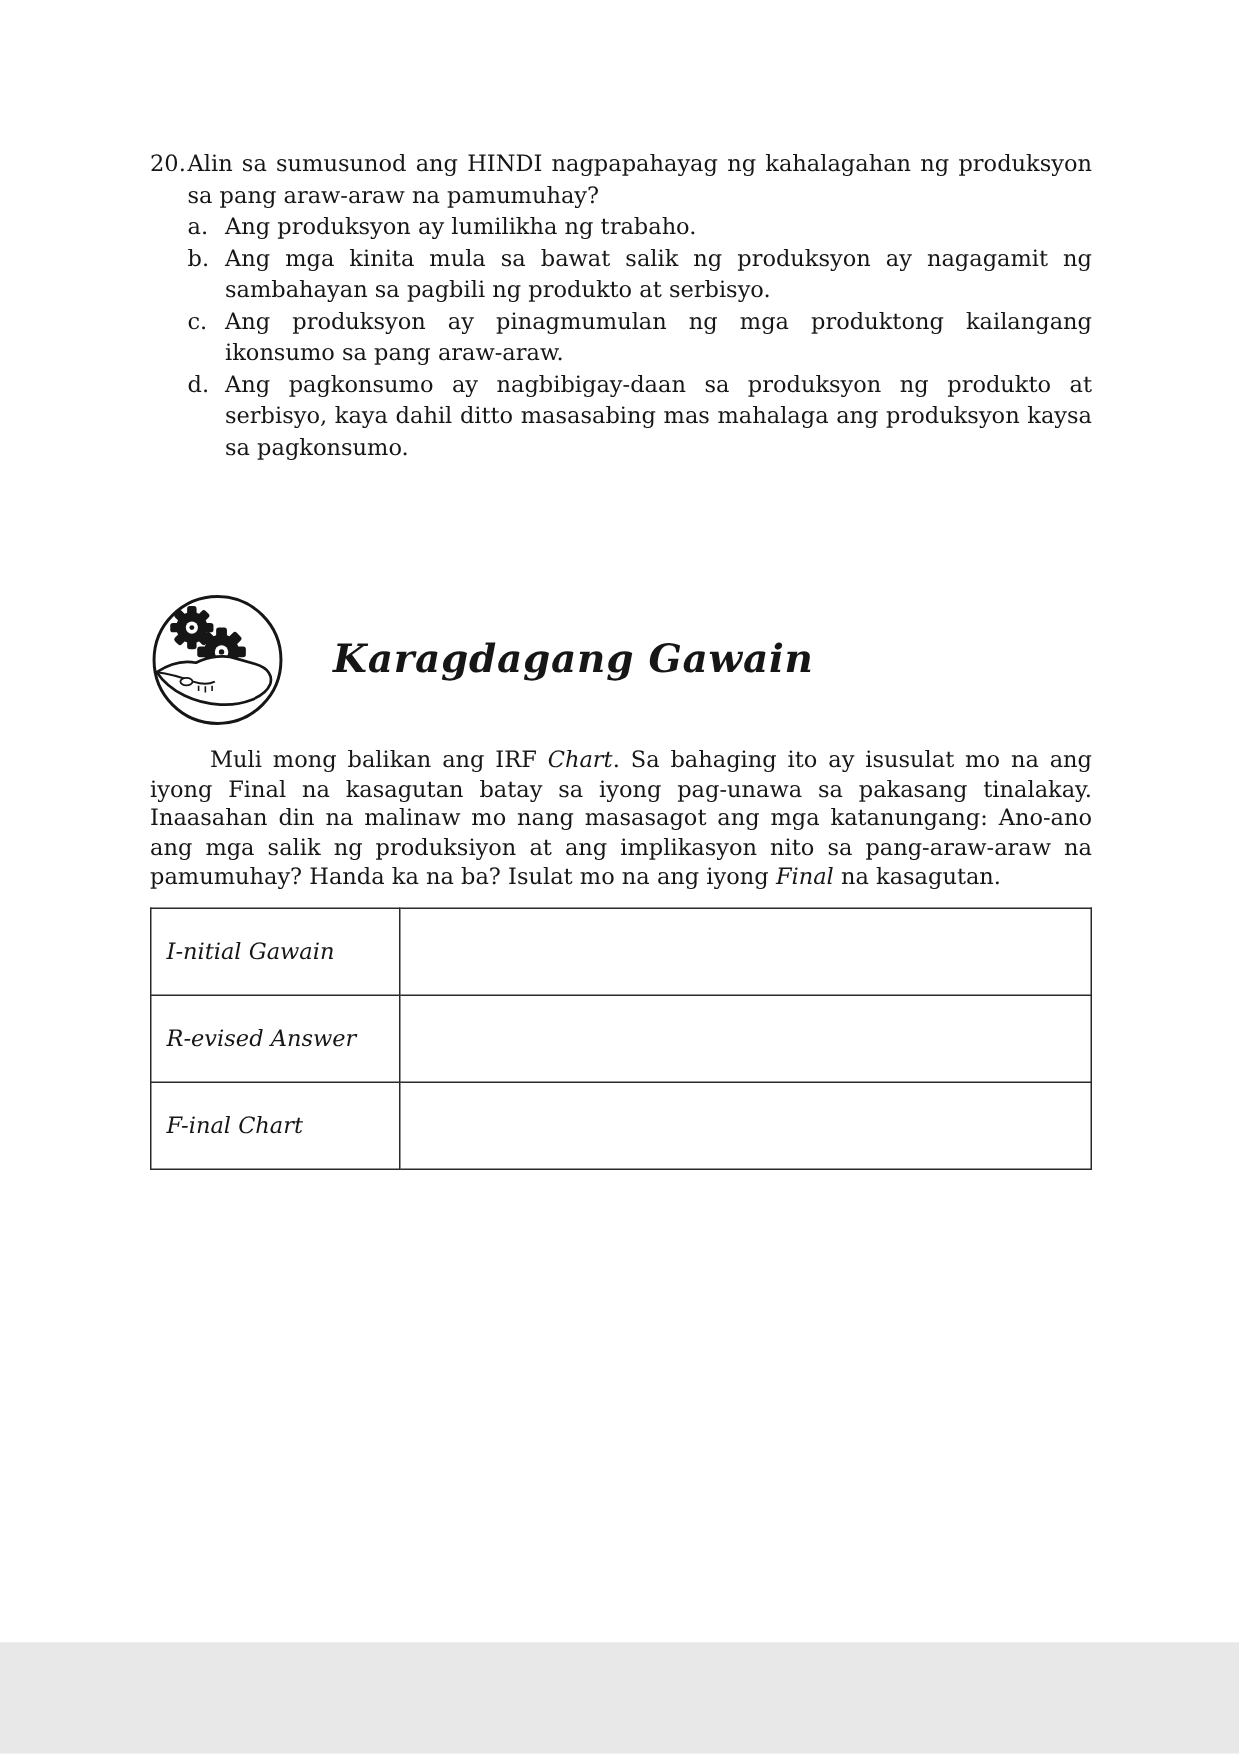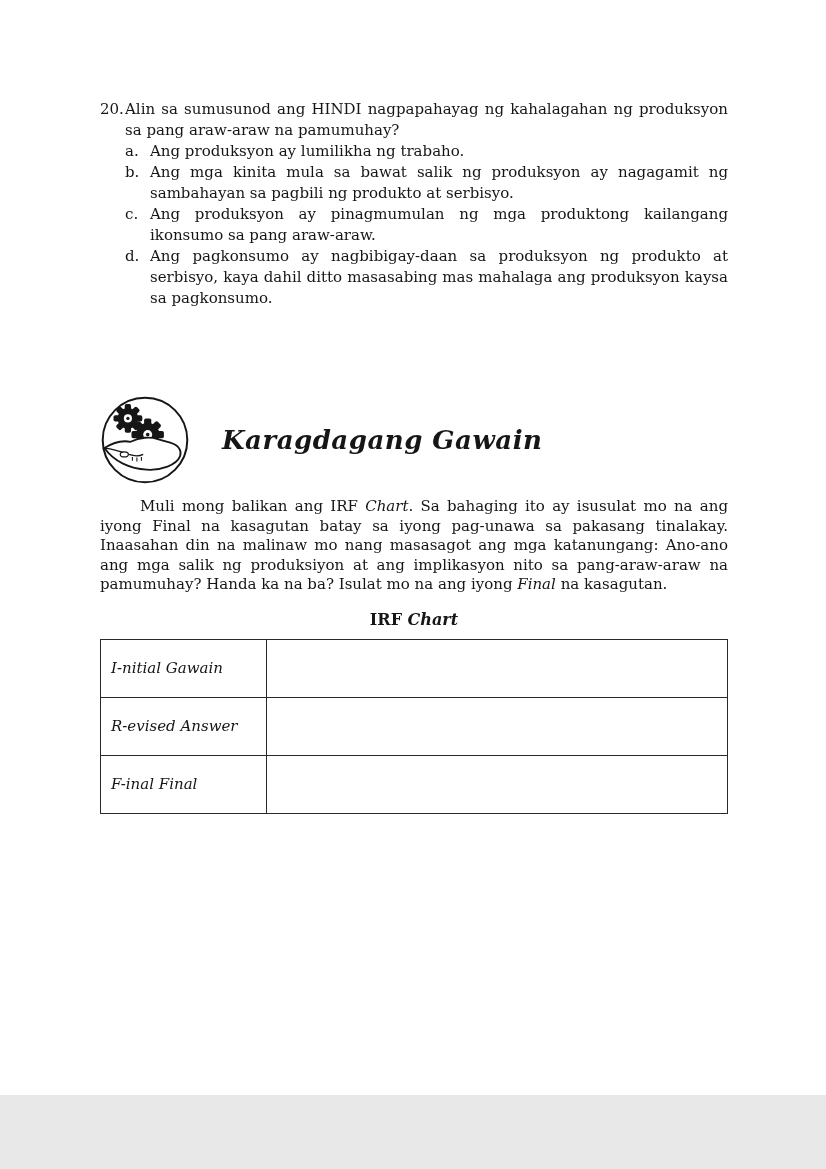--- a/index.html
+++ b/index.html
@@ -165,33 +165,32 @@
           <ellipse cx="27" cy="66" rx="4.5" ry="2.8" fill="#ffffff" stroke="#161616" stroke-width="1.3"></ellipse>
           <path d="M 36,69 L 36,73 M 41,69.5 L 41,74 M 46,69 L 46,73" stroke="#161616" stroke-width="1.2"></path>
         </g>
       </svg>
       <div class="section-title">Karagdagang Gawain</div>
     </div>
 
 
     <div class="intro-paragraph"><span>Muli mong balikan ang IRF </span><em>Chart</em><span>. Sa bahaging ito ay isusulat mo na ang iyong Final na kasagutan batay sa iyong pag-unawa sa pakasang tinalakay. Inaasahan din na malinaw mo nang masasagot ang mga katanungang: Ano-ano ang mga salik ng produksiyon at ang implikasyon nito sa pang-araw-araw na pamumuhay? Handa ka na ba? Isulat mo na ang iyong </span><em>Final</em><span> na kasagutan.</span></div>
 
-    <div class="table-title"><span>IRF </span><em>Chart</em></div>
     <table class="irf-table">
       <tbody>
         <tr>
           <td class="label-cell">I-nitial Gawain</td>
           <td class="answer-cell"></td>
         </tr>
         <tr>
           <td class="label-cell">R-evised Answer</td>
           <td class="answer-cell"></td>
         </tr>
         <tr>
-          <td class="label-cell">F-inal Final</td>
+          <td class="label-cell">F-inal Chart</td>
           <td class="answer-cell"></td>
         </tr>
       </tbody>
     </table>
 
   </div>
 
   <div class="page-number">19</div>
   <div class="watermark">www.modyul.online</div>
 </div>

